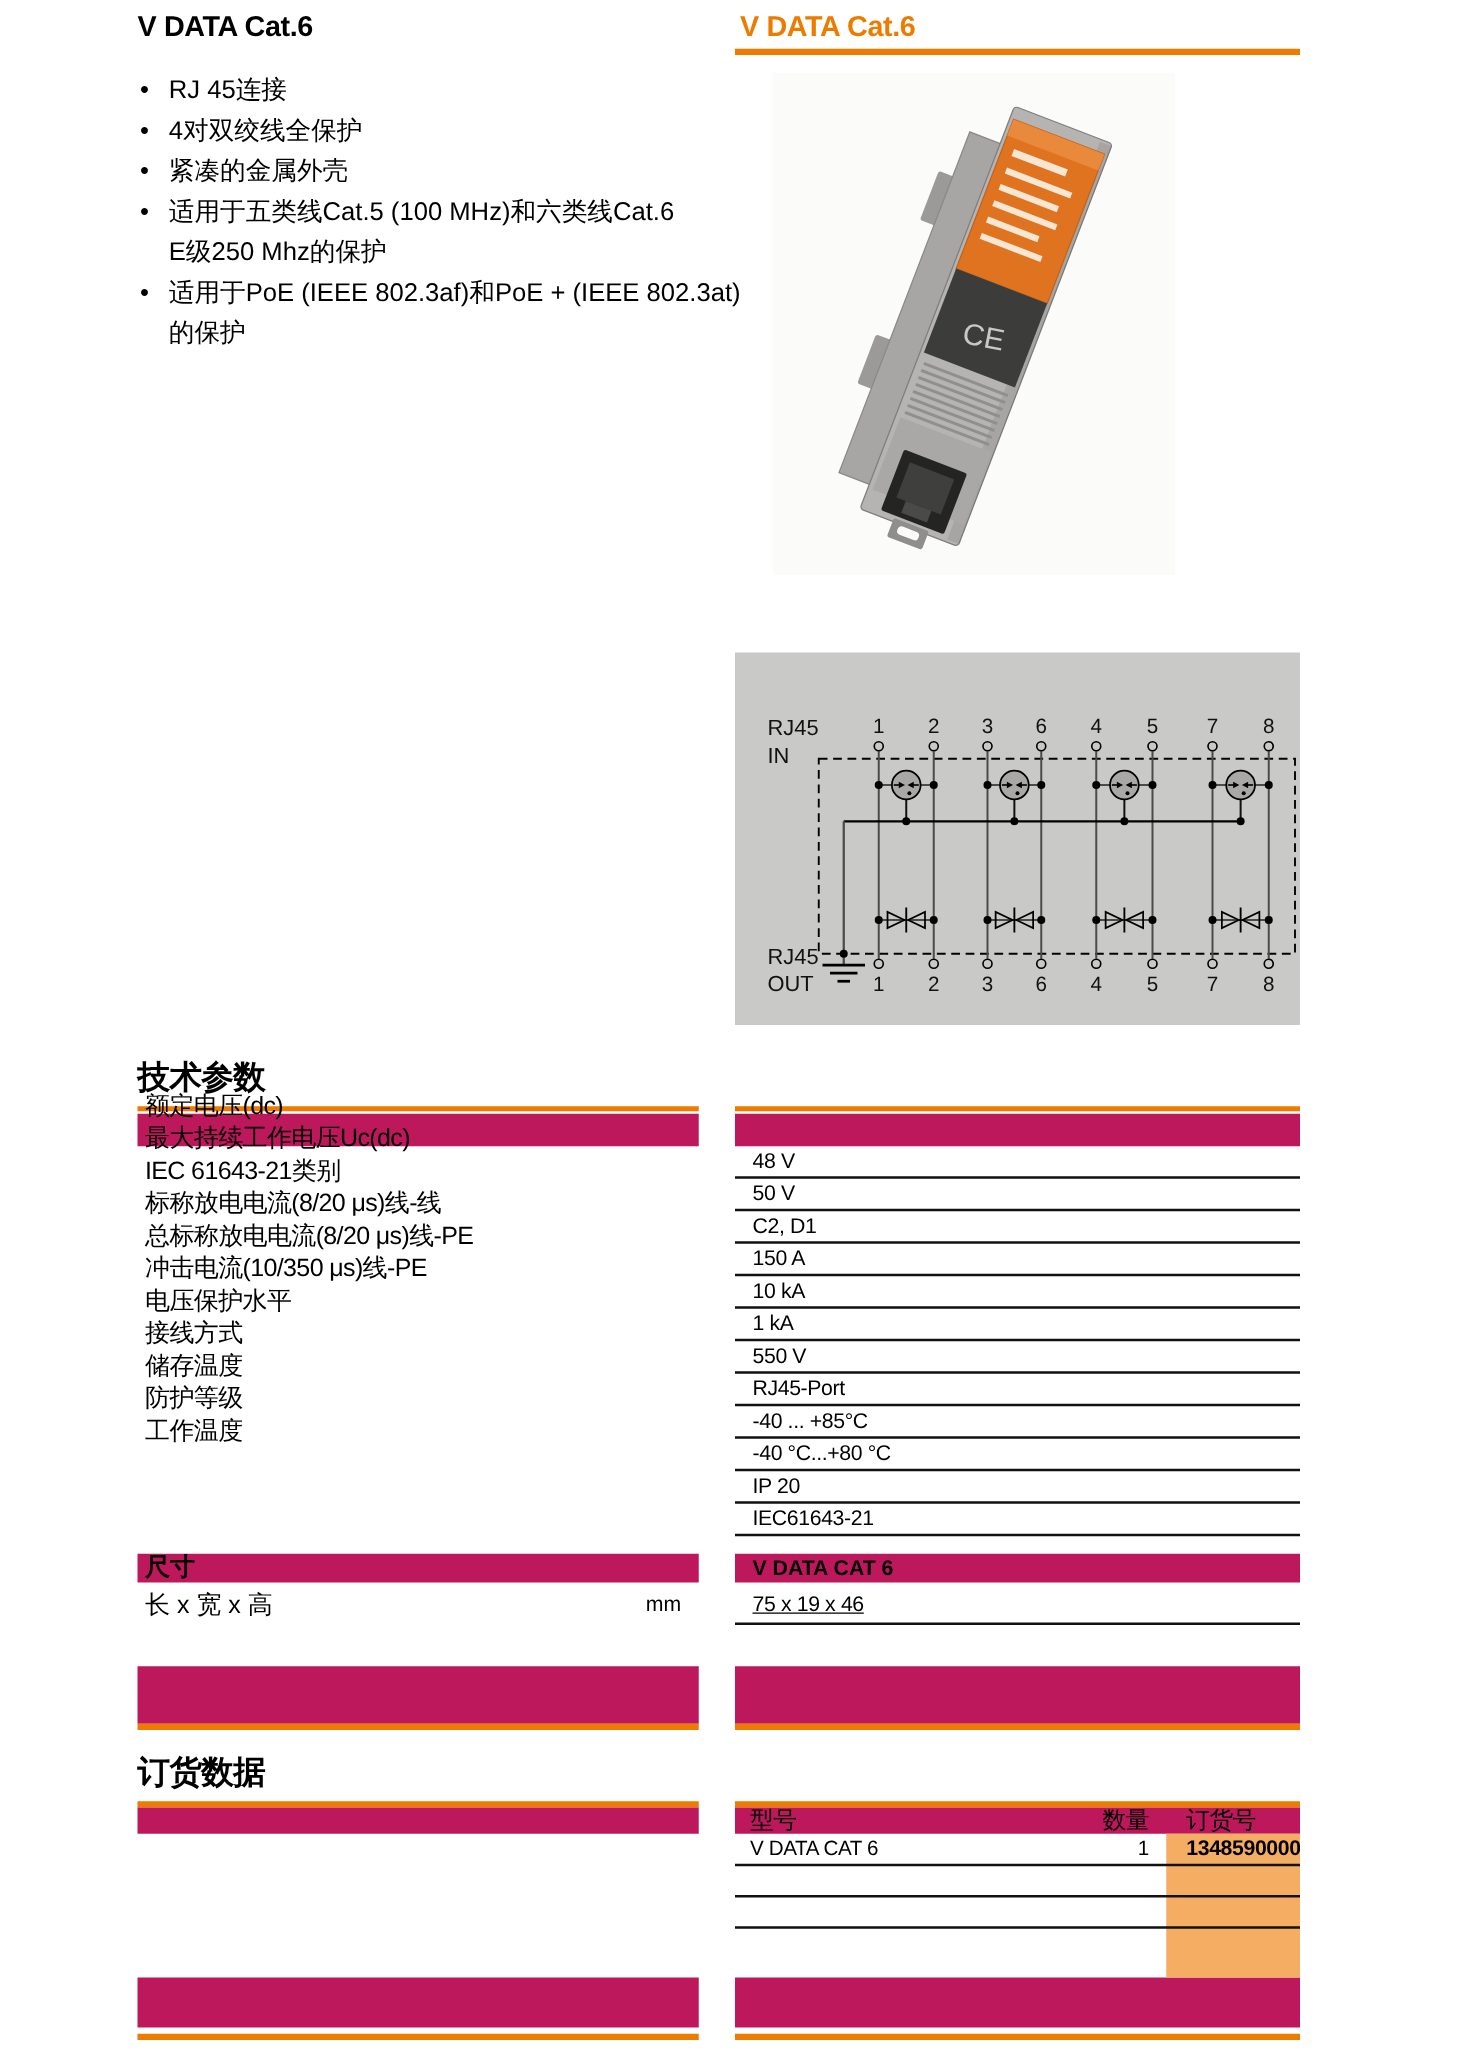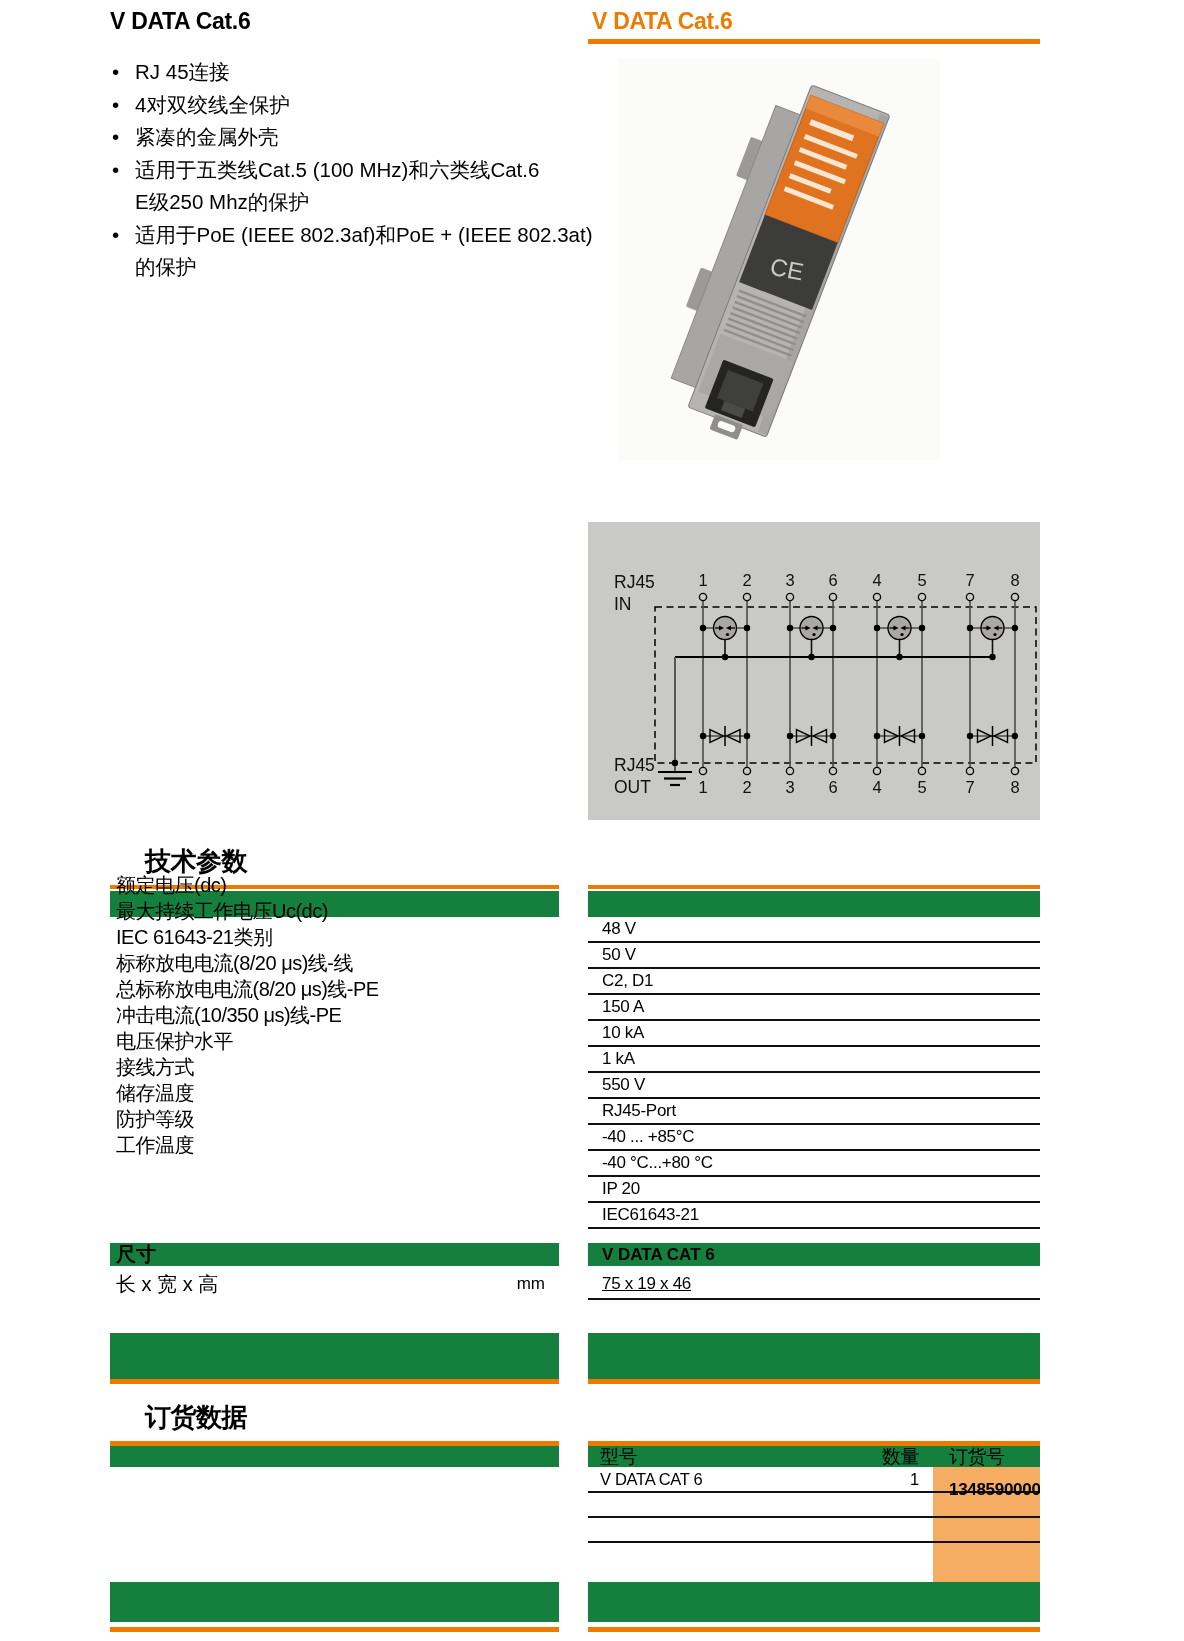--- a/index.html
+++ b/index.html
@@ -5,24 +5,24 @@
   html,body { margin:0; padding:0; background:#ffffff; }
   .page {
     position:relative; width:1040px; height:1641px; background:#fff;
     font-family:"Liberation Sans", sans-serif; color:#000; overflow:hidden;
   }
   .abs { position:absolute; }
 
   
   .title-black { font-size:23px; font-weight:bold; letter-spacing:-0.3px; }
   .title-orange { font-size:23px; font-weight:bold; letter-spacing:-0.3px; color:#ED7B00; }
-  .section-heading { font-size:26px; font-weight:bold; letter-spacing:-0.5px;margin-left:35px; }
+  .section-heading { font-size:26px; font-weight:bold; letter-spacing:-0.5px; }
 
   .orange-line { background:#ED7B00; }
-  .gray-bar { background:#15803d; }
+  .gray-bar { background:#be185d; }
 
   
   .bullets { width:452px; }
   .bullet { display:flex; font-size:20.5px; line-height:32.5px; }
   .bullet .dot { width:23px; flex:0 0 23px; }
   .bullet .blines span { display:block; white-space:nowrap; }
 
   
   .tech-col { display:block; }
   .trow-l { height:26px; line-height:26px; font-size:20px; padding-left:6px; white-space:nowrap; letter-spacing:-0.5px; }
@@ -33,21 +33,21 @@
   .dim-row-left { display:flex; justify-content:space-between; font-size:20px; line-height:28px; }
   .dim-row-right { font-size:17px; line-height:28px; padding-left:14px; border-bottom:2px solid #111; letter-spacing:-0.3px;text-decoration:underline; }
 
   
   .ord-head { display:flex; font-weight:normal; font-size:19px; line-height:21px; letter-spacing:-0.5px; }
   .ord-row { display:flex; font-size:16.5px; position:relative; z-index:2; letter-spacing:-0.3px; }
   .col-model { flex:1; padding-left:12px; }
   .col-qty { width:46px; text-align:right; padding-right:14px; }
   .col-order { width:117px; padding-left:16px; }
   .r-line { border-bottom:2px solid #111; }
-  .order-bold { font-weight:bold; font-size:17px;margin-top:11px; }
+  .order-bold { font-weight:bold; font-size:17px; }
 
   svg text { font-family:"Liberation Sans", sans-serif; }
 </style>
 </head>
 <body>
 
 <div class="page">
 
   <div class="abs title-black" style="left:110px; top:8px;">V DATA Cat.6</div>
 

